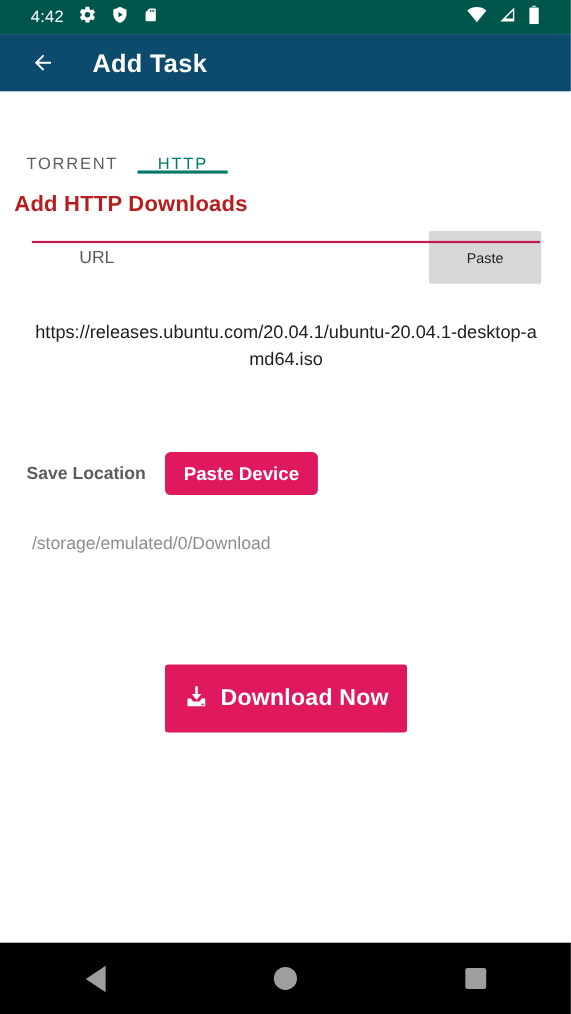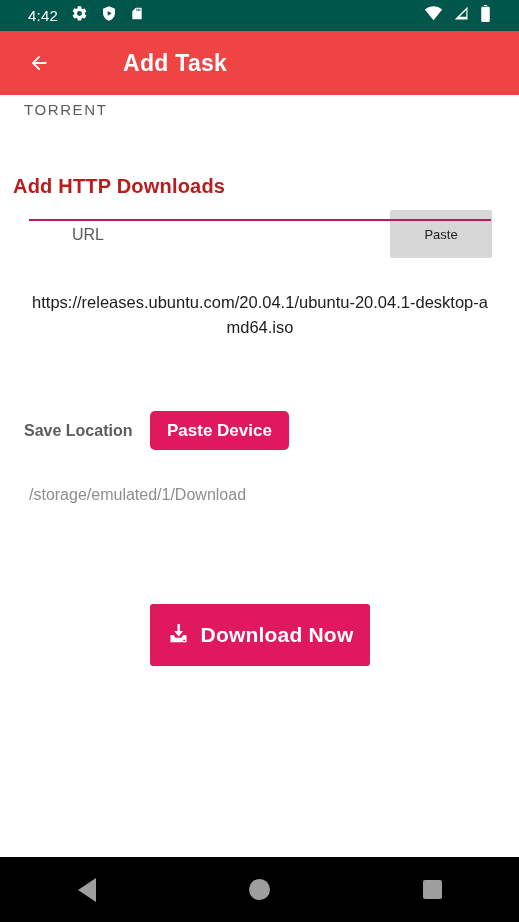--- a/index.html
+++ b/index.html
@@ -19,40 +19,39 @@
     padding:0 28px;
     color:#ffffff;
   }
   .status-left { display:flex; align-items:center; gap:13px; }
   .status-right { margin-left:auto; display:flex; align-items:center; gap:10px; }
   .clock { font-size:15px; letter-spacing:0.2px; font-weight:400; color:#fff; }
   .sb-icon { display:block; }
 
   
   .app-bar {
-    position:absolute; top:31px; left:0; width:519px; height:64px;
-    background:#ef4444;
+    position:absolute; top:31px; left:0; width:519px; height:52px;
+    background:#0c4a6e;
     display:flex; align-items:center;
     padding-left:22px;
-    gap:39px;
   }
   .back-btn {
     width:34px; height:34px; display:flex; align-items:center; justify-content:center;
     cursor:pointer;
   }
   .app-title {
     margin-left:28px;
     color:#ffffff; font-size:23px; font-weight:bold; letter-spacing:0.3px;
   }
 
   
   .tab-bar {
     position:absolute; top:101px; left:0; width:519px; height:57px;
     background:#ffffff;
-    display:flex; align-items:flex-start;
+    display:flex; align-items:flex-end;
   }
   .tab {
     position:relative;
     display:flex; align-items:center; justify-content:center;
     padding:0 18px;
     font-size:15px; letter-spacing:1.6px; font-weight:400;
     cursor:pointer;
     color:#5d5d5d;
   }
   .tab:first-child { margin-left:6px; }
@@ -201,20 +200,24 @@
           <path fill="#fff" d="M20 11H7.8l5.6-5.6L12 4l-8 8 8 8 1.4-1.4L7.8 13H20z"></path>
         </svg>
     </div>
     <div class="app-title">Add Task</div>
   </div>
 
   <div class="tab-bar">
     <div class="tab">
       <span>TORRENT</span>
     </div>
+    <div class="tab active">
+      <span>HTTP</span>
+      <span class="tab-indicator"></span>
+    </div>
   </div>
 
   <div class="content">
 
     <div class="section-title">Add HTTP Downloads</div>
 
     <div class="url-row">
       <span class="url-label">URL</span>
       <button class="paste-btn">Paste</button>
     </div>
@@ -222,21 +225,21 @@
     <div class="url-field">
       <div class="url-text">https://releases.ubuntu.com/20.04.1/ubuntu-20.04.1-desktop-amd64.iso</div>
     </div>
     <div class="url-underline"></div>
 
     <div class="save-row">
       <span class="save-label">Save Location</span>
       <button class="this-device-btn">Paste Device</button>
     </div>
 
-    <div class="save-path">/storage/emulated/1/Download</div>
+    <div class="save-path">/storage/emulated/0/Download</div>
 
     <button class="download-btn">
       <span>
         <svg width="23" height="23" viewBox="0 0 24 24">
             <path fill="#fff" d="M11 2h2.4v7.3h3.4L12.2 15 7.6 9.3H11z"></path>
             <path fill="#fff" d="M3.6 13.6h3.2l2.2 2.8h5.9l2.2-2.8h3.3V21H3.6z"></path>
             <path fill="#E0185E" d="M16.9 18.6h2.1v1.3h-2.1z"></path>
           </svg>
       </span>
       <span class="label">Download Now</span>

